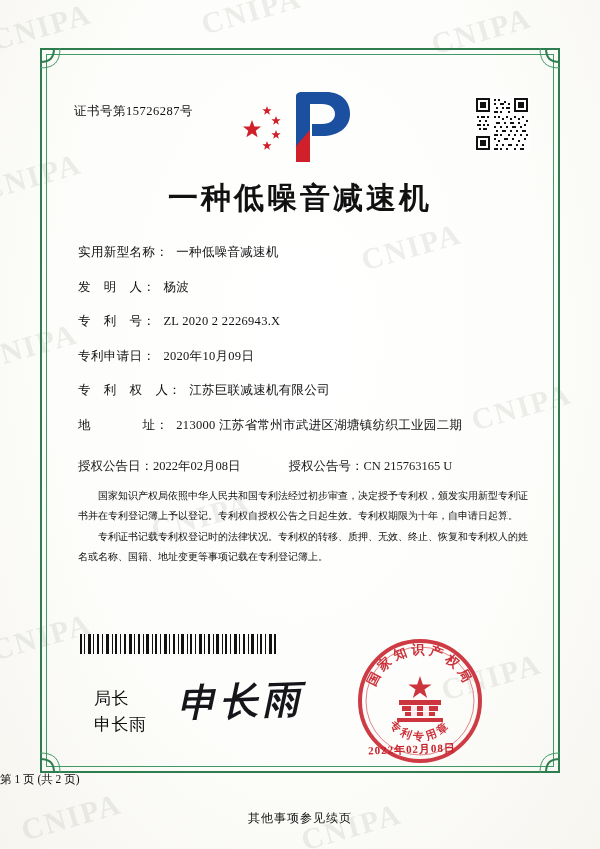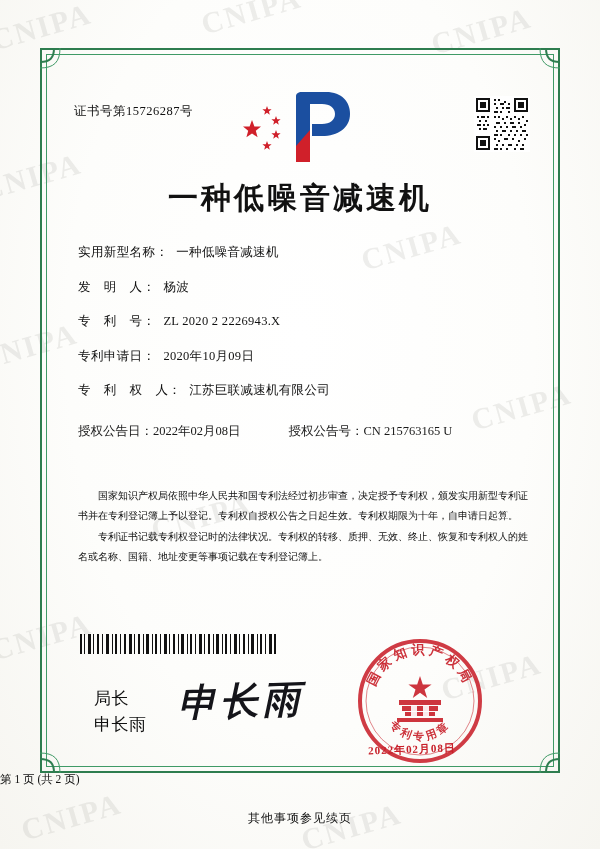--- a/index.html
+++ b/index.html
@@ -400,20 +400,24 @@
       <span class="val">ZL 2020 2 2226943.X</span>
     </div>
     <div class="field">
       <span class="lbl">专利申请日：</span>
       <span class="val">2020年10月09日</span>
     </div>
     <div class="field">
       <span class="lbl">专　利　权　人：</span>
       <span class="val">江苏巨联减速机有限公司</span>
     </div>
+    <div class="field">
+      <span class="lbl">地　　　　址：</span>
+      <span class="val">213000 江苏省常州市武进区湖塘镇纺织工业园二期</span>
+    </div>
     <div class="field-row2">
       <span class="grp">
         <span class="lbl">授权公告日：</span>
         <span class="val">2022年02月08日</span>
       </span>
       <span class="grp second">
         <span class="lbl">授权公告号：</span>
         <span class="val">CN 215763165 U</span>
       </span>
     </div>

